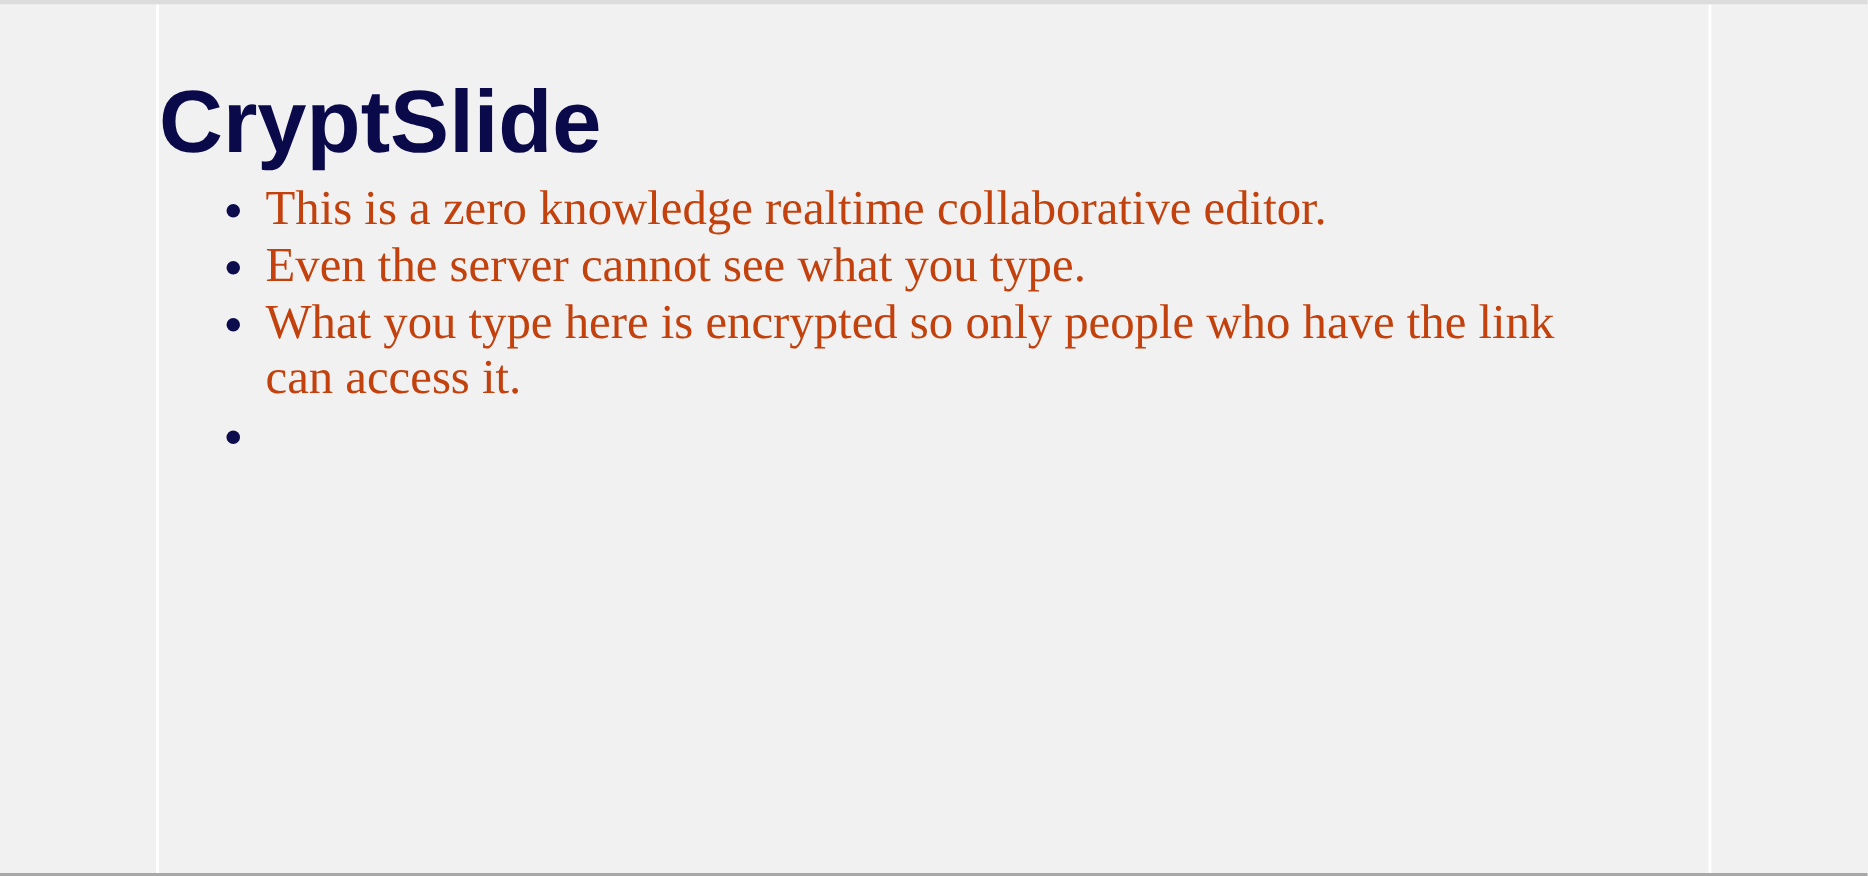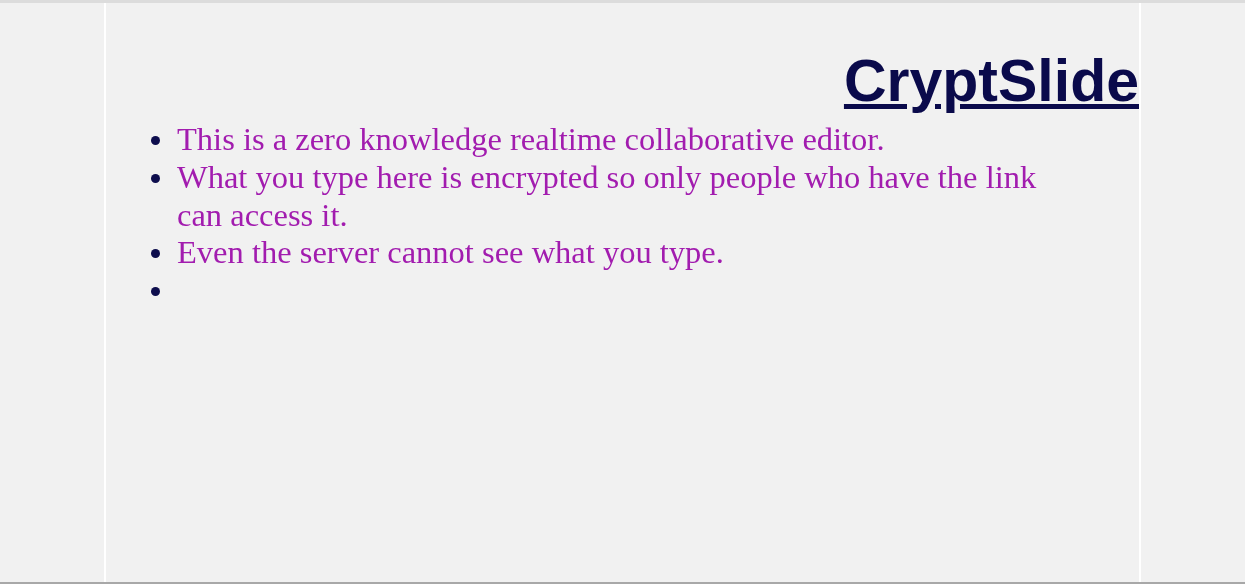--- a/index.html
+++ b/index.html
@@ -82,49 +82,48 @@
     box-sizing: border-box;
   }
 
   .slide-title {
     margin: 0;
     padding: 0;
     position: absolute;
     top: 44px;
     left: 0;
     width: 1033px;
-    text-align: right;
+    text-align: left;
     font-family: "Liberation Sans", sans-serif;
     font-weight: bold;
     font-size: 59px;
     line-height: 68px;
     letter-spacing: 0px;
     color: #0a0a4b;
     white-space: nowrap;
-    text-decoration: underline;
   }
 
   .bullet-list {
     position: absolute;
     top: 118px;
     left: 0;
     width: 1033px;
     margin: 0;
     padding: 0;
     list-style: none;
   }
 
   .bullet-item {
     position: relative;
     margin: 0;
     padding: 0 0 0 71px;
     font-family: "Liberation Serif", serif;
     font-size: 32.5px;
     line-height: 37.8px;
-    color: #a21caf;
+    color: #c2410c;
     text-align: left;
   }
 
   .bullet-item .dot {
     position: absolute;
     left: 45px;
     top: 15px;
     width: 9px;
     height: 9px;
     border-radius: 50%;
@@ -152,26 +151,26 @@
 
     <ul class="bullet-list">
 
       <li class="bullet-item">
         <span class="dot"></span>
         <span class="bullet-text">This is a zero knowledge realtime collaborative editor.</span>
       </li>
 
       <li class="bullet-item">
         <span class="dot"></span>
-        <span class="bullet-text">What you type here is encrypted so only people who have the link can access it.</span>
+        <span class="bullet-text">Even the server cannot see what you type.</span>
       </li>
 
       <li class="bullet-item">
         <span class="dot"></span>
-        <span class="bullet-text">Even the server cannot see what you type.</span>
+        <span class="bullet-text">What you type here is encrypted so only people who have the link can access it.</span>
       </li>
 
       <li class="bullet-item">
         <span class="dot"></span>
       </li>
 
     </ul>
   </div>
 
   <div class="divider divider-right"></div>

